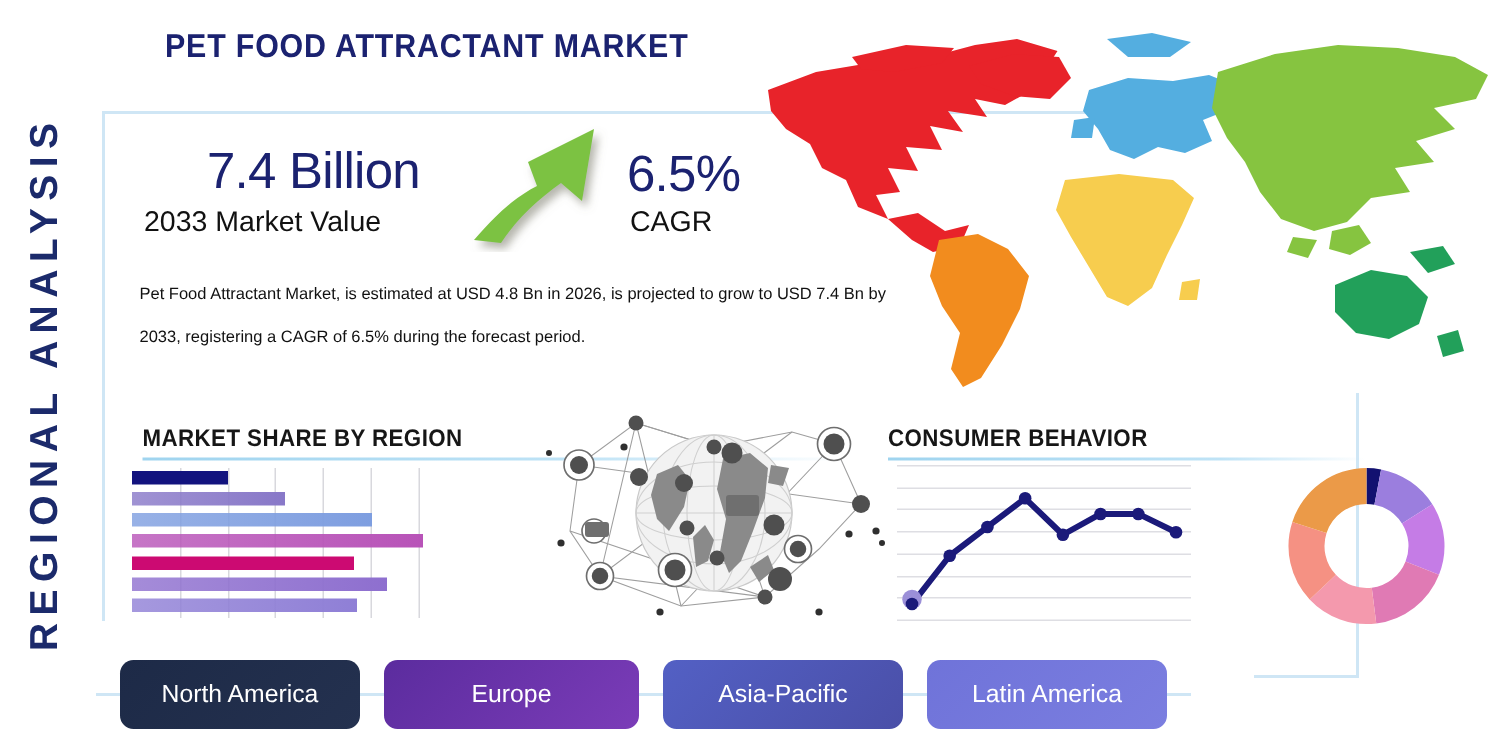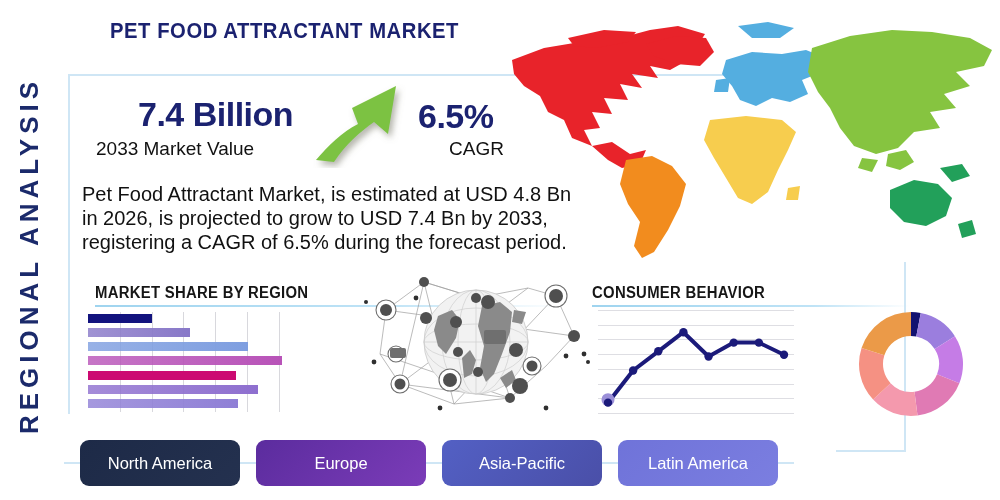--- a/index.html
+++ b/index.html
@@ -45,37 +45,37 @@
     position:absolute;left:904px;top:262px;width:2px;height:190px;
     background:#cfe6f5;
   }
   .panel-bottom-edge{
     position:absolute;left:836px;top:450px;width:70px;height:2px;
     background:#cfe6f5;
   }
 
   
   .stat-big{
-    position:absolute;font-size:34px;font-weight:700;color:#1b2270;
+    position:absolute;font-size:34px;font-weight:400;color:#1b2270;
     letter-spacing:-0.5px;
   }
   .stat-sub{
     position:absolute;font-size:19px;font-weight:400;color:#111111;
   }
   #stat-value{left:138px;top:95px;}
   #stat-value-label{left:96px;top:138px;}
   #stat-cagr{left:418px;top:97px;}
-  #stat-cagr-label{left:420px;top:138px;margin-left:29px;}
+  #stat-cagr-label{left:420px;top:138px;}
 
   .arrow-wrap{position:absolute;left:312px;top:82px;width:96px;height:86px;}
 
   
   .body-text{
-    position:absolute;left:82px;top:182px;width:505px;
-    font-size:20px;line-height:24px;color:#111111;
+    position:absolute;left:93px;top:182px;width:505px;
+    font-size:11px;line-height:29px;color:#111111;
   }
 
   
   .sec-head{
     position:absolute;font-size:16px;font-weight:700;color:#161616;
     letter-spacing:0.3px;transform:scaleX(0.93);transform-origin:left center;
   }
   .sec-rule{position:absolute;height:2px;}
   #head-market{left:95px;top:284px;}
   #rule-market{left:95px;top:305px;width:470px;

